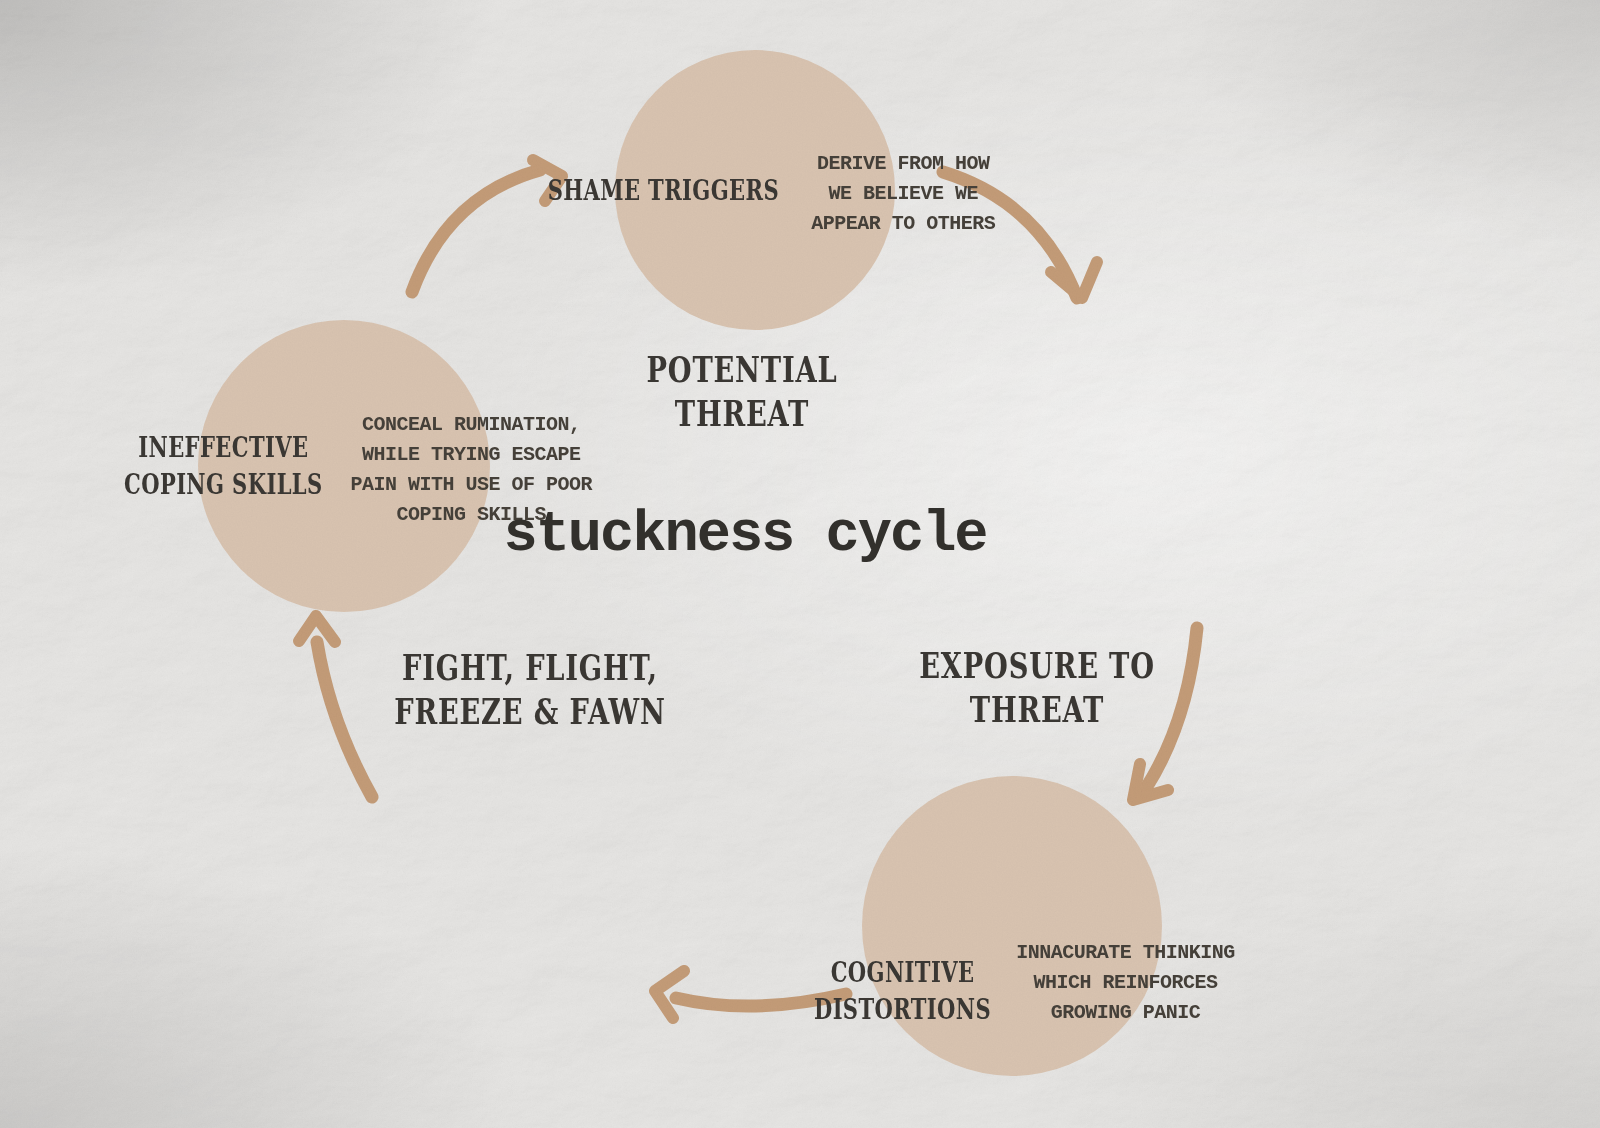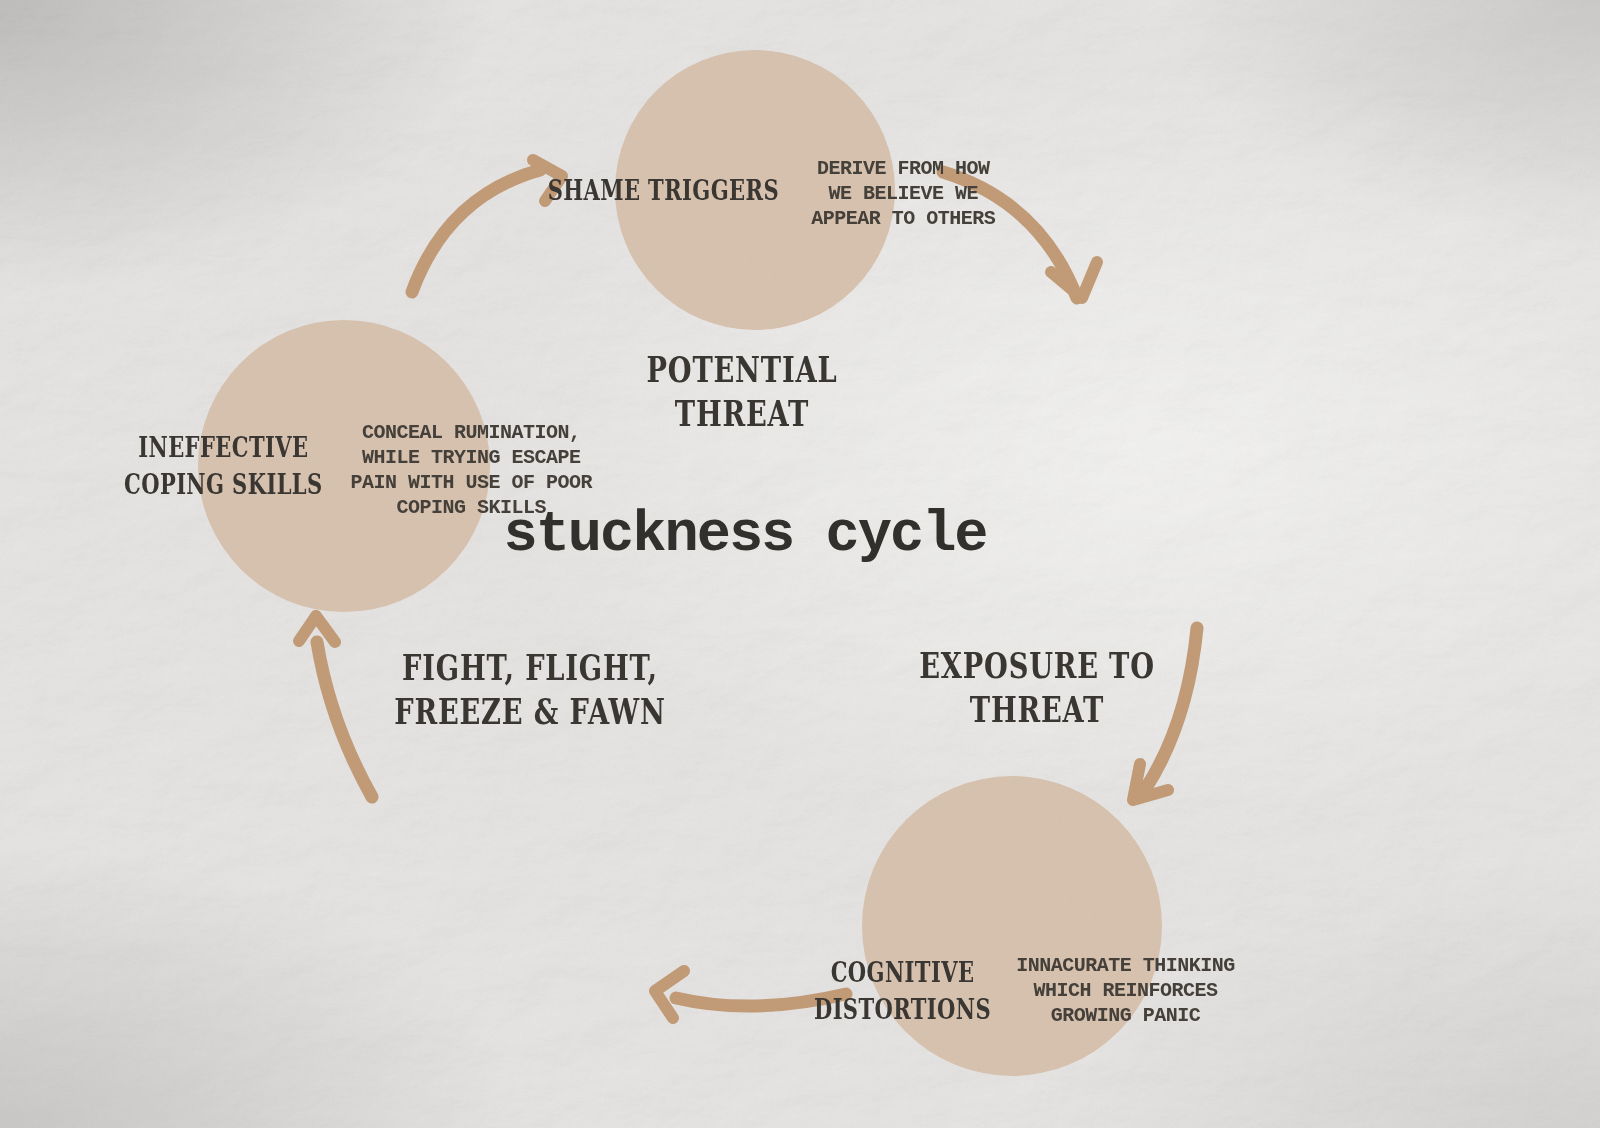--- a/index.html
+++ b/index.html
@@ -26,21 +26,21 @@
     display:flex;flex-direction:row;align-items:center;justify-content:center;
     text-align:center;z-index:3;box-sizing:border-box;
   }
   .node-head{
     font-family:"DejaVu Serif", serif;font-weight:700;color:var(--ink,#3a3733);
     font-size:27px;line-height:37px;letter-spacing:.5px;white-space:pre;
     transform:scaleX(.78);transform-origin:center;
   }
   .node-body{
     font-family:"Liberation Mono","DejaVu Sans Mono", monospace;font-weight:700;
-    color:var(--body-ink,#454039);font-size:20px;line-height:25px;white-space:pre;
+    color:var(--body-ink,#454039);font-size:20px;line-height:30px;white-space:pre;
     margin-top:7px;letter-spacing:-.5px;
   }
   .stage-label{
     position:absolute;z-index:4;text-align:center;white-space:pre;
     font-family:"DejaVu Serif", serif;font-weight:700;color:var(--ink,#3a3733);
     font-size:35px;line-height:44px;letter-spacing:1px;
     transform:translate(-50%,-50%) scaleX(.78);
   }
   .cycle-title{
     position:absolute;z-index:4;white-space:pre;

